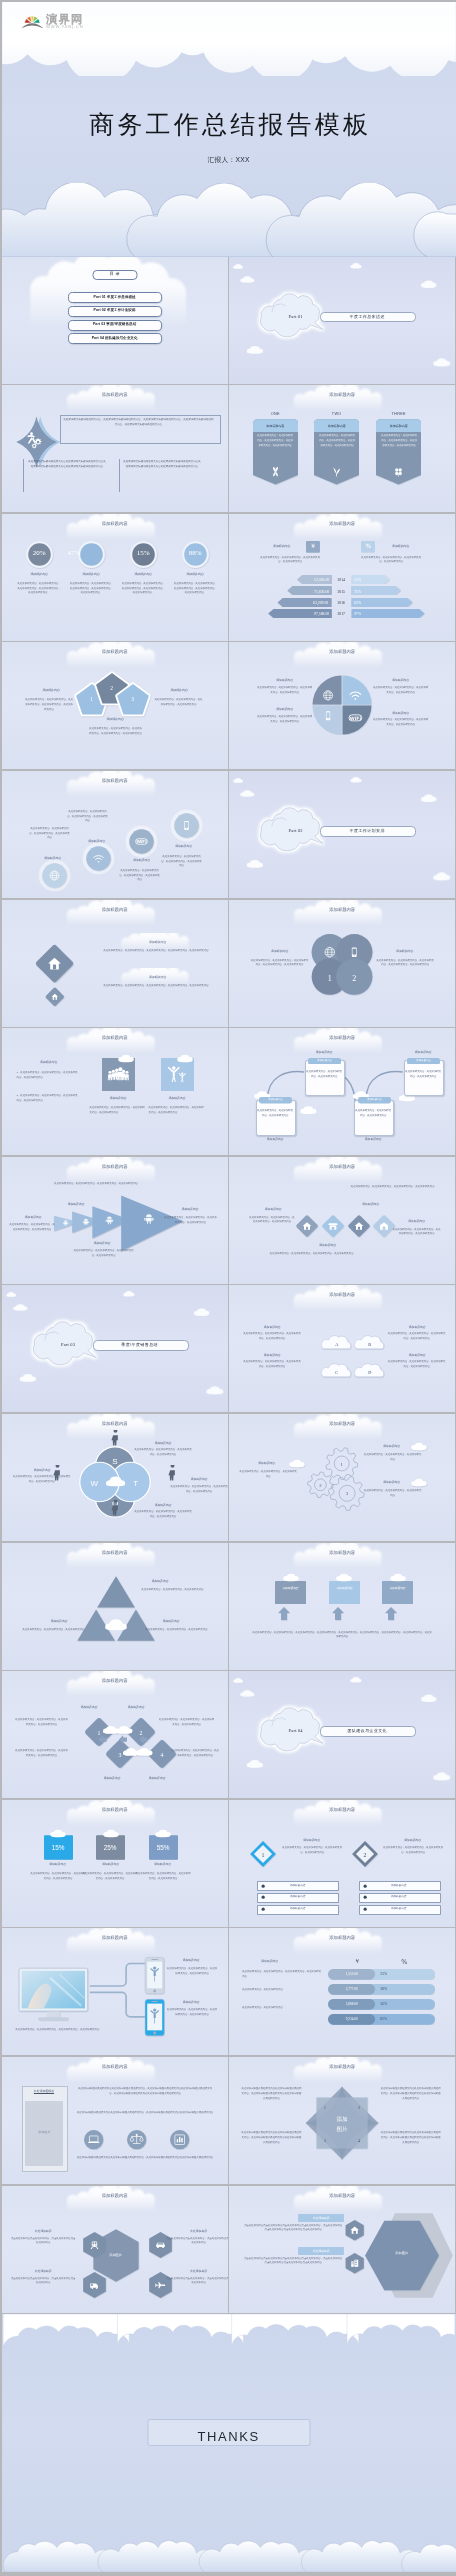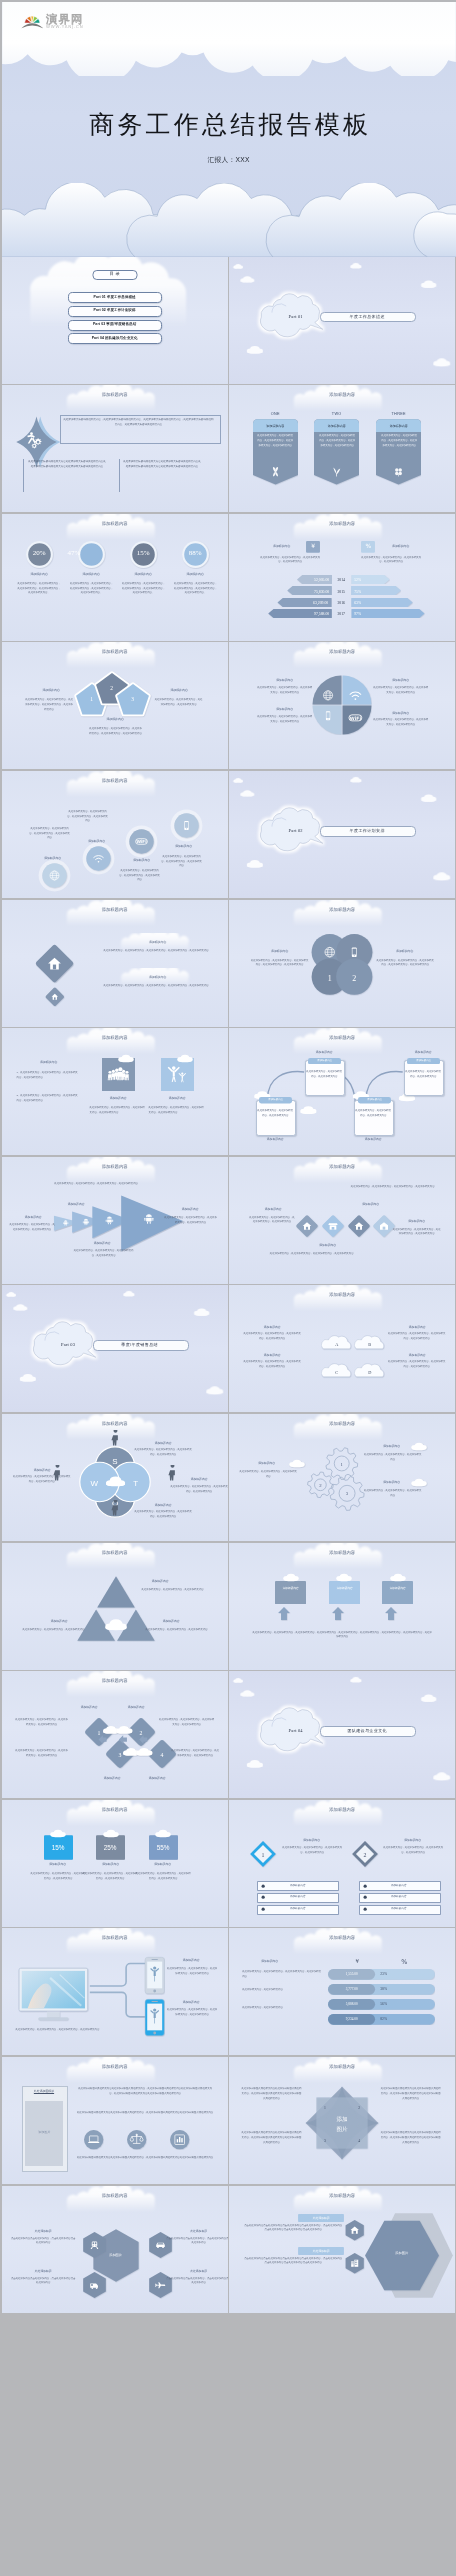--- a/index.html
+++ b/index.html
@@ -1608,15 +1608,36 @@
             </g>
           </g>
         </svg>
         <svg width="46" height="8" viewBox="0 0 86 15" style="position:absolute;left:69px;top:61px">
           <rect width="86" height="15" rx="1.5" fill="#a9c8e6"></rect>
         </svg>
         <div class="t" style="position:absolute;left:69px;top:63px;width:46px;text-align:center;font-size:2.8px;color:#fff;z-index:4">此处添加标题</div>
         <div class="t" style="position:absolute;left:14px;top:71px;width:100px;font-size:2.4px;color:#5b6579;line-height:2.0;text-align:center">点击此处添加内容点击此处添加内容点击此处添加内容点击此处添加内容，点击此处添加内容点击此处添加内容点击此处添加内容点击此处添加内容</div>
       </div>
     </div>
+    <div class="slide full thanks">
+      <svg style="position:absolute;left:0;top:0" width="454" height="63" viewBox="0 0 846 118">
+        <g fill="#ffffff" stroke="#c5d0e4" stroke-width="0.8">
+          <path d="M0,0 L0,62 A26,26 0 0 1 28,42 A22,22 0 0 1 62,30 A28,28 0 0 1 104,34 A24,24 0 0 1 140,28 A26,26 0 0 1 176,44 A22,22 0 0 1 208,38 A24,24 0 0 1 236,56 L236,0 Z"></path>
+          <path d="M214,0 L214,58 A24,24 0 0 1 244,38 A22,22 0 0 1 278,30 A26,26 0 0 1 318,34 A22,22 0 0 1 352,26 A26,26 0 0 1 390,44 A22,22 0 0 1 422,38 A24,24 0 0 1 450,58 L450,0 Z"></path>
+          <path d="M428,0 L428,60 A24,24 0 0 1 458,40 A22,22 0 0 1 492,28 A27,27 0 0 1 534,32 A23,23 0 0 1 568,26 A26,26 0 0 1 606,44 A22,22 0 0 1 638,38 A24,24 0 0 1 666,58 L666,0 Z"></path>
+          <path d="M644,0 L644,58 A24,24 0 0 1 674,38 A22,22 0 0 1 708,28 A26,26 0 0 1 748,32 A22,22 0 0 1 782,26 A26,26 0 0 1 820,44 A22,22 0 0 1 846,40 L846,0 Z"></path>
+        </g>
+      </svg>
+      <div style="position:absolute;left:50%;top:105px;transform:translateX(-50%);width:161px;height:25px;border:0.5px solid #b8c6df;border-radius:2.7px;background:rgba(255,255,255,0.22)"></div>
+      <div class="t" style="position:absolute;left:0;top:112px;width:100%;text-align:center;font-size:13px;color:#1f2733;letter-spacing:1.6px;z-index:4">THANKS</div>
+      <svg style="position:absolute;left:0;bottom:0" width="454" height="65" viewBox="0 0 846 122">
+        <g fill="url(#cgB)" stroke="#a9b8d2" stroke-width="0.8">
+          <path d="M2,122 A26,26 0 0 1 26,84 A22,22 0 0 1 58,72 A28,28 0 0 1 100,76 A24,24 0 0 1 136,70 A26,26 0 0 1 172,86 A24,24 0 0 1 204,122 Z"></path>
+          <path d="M186,122 A24,24 0 0 1 216,84 A22,22 0 0 1 250,72 A26,26 0 0 1 290,76 A22,22 0 0 1 324,68 A26,26 0 0 1 362,86 A24,24 0 0 1 394,122 Z"></path>
+          <path d="M376,122 A24,24 0 0 1 406,84 A22,22 0 0 1 440,72 A27,27 0 0 1 482,76 A23,23 0 0 1 516,70 A26,26 0 0 1 554,86 A24,24 0 0 1 586,122 Z"></path>
+          <path d="M568,122 A24,24 0 0 1 598,84 A22,22 0 0 1 632,72 A26,26 0 0 1 672,76 A22,22 0 0 1 706,68 A26,26 0 0 1 744,86 A24,24 0 0 1 776,122 Z"></path>
+          <path d="M752,122 A24,24 0 0 1 782,86 A22,22 0 0 1 816,74 A26,26 0 0 1 850,80 L850,122 Z"></path>
+        </g>
+      </svg>
+    </div>
 
 </div>
 
 
 </body></html>

